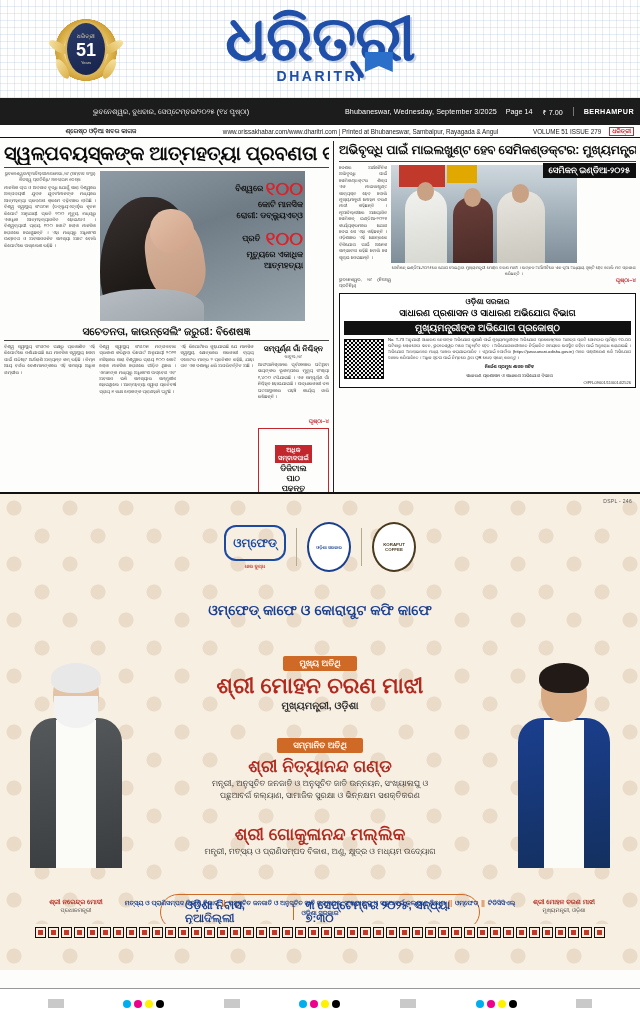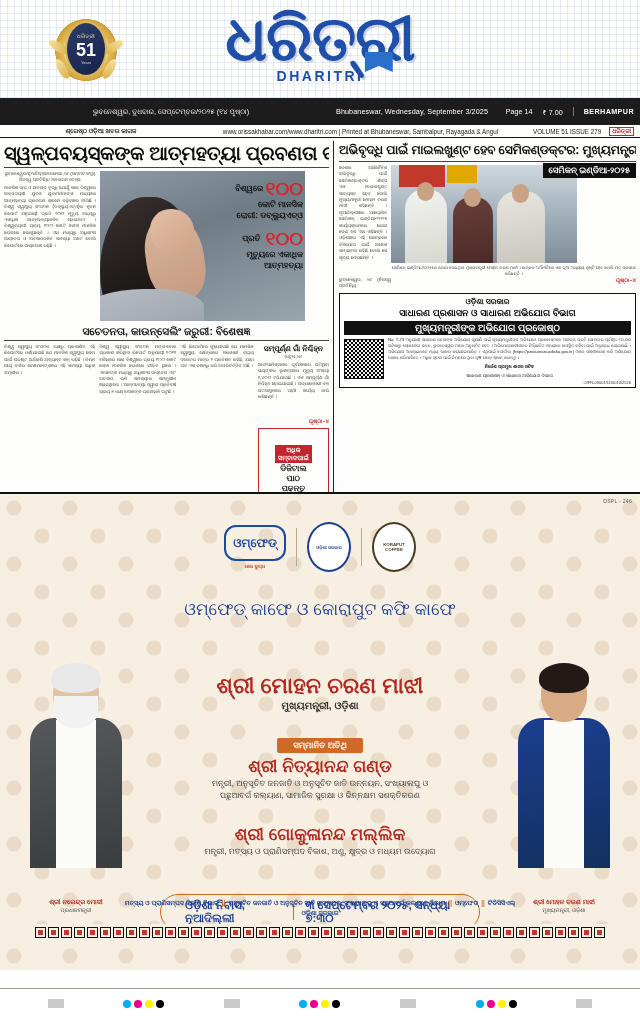--- a/index.html
+++ b/index.html
@@ -54,21 +54,21 @@
     position:absolute; left:57%; top:52px; width:28px; height:20px;
     background:#2a6fc9; clip-path: polygon(0 0, 100% 0, 100% 100%, 50% 70%, 0 100%);
   }
 
   
   .infobar{
     height:27px; background:#1c1c1c; color:#fff;
     display:flex; align-items:center; font-size:7.2px; padding:0 6px;
   }
   .infobar .left{ flex:0 0 330px; text-align:center; }
-  .infobar .mid{ flex:1; letter-spacing:.1px; }
+  .infobar .mid{ flex:1; text-align:center; letter-spacing:.1px; }
   .infobar .price{ margin:0 10px; }
   .infobar .edition{ font-weight:bold; letter-spacing:.4px; padding-left:10px; border-left:1px solid #777; }
   .subbar{
     height:13px; background:#fff; color:#1a1a1a;
     display:flex; align-items:center; font-size:6.3px; padding:0 6px;
     border-bottom:1.6px solid #111;
   }
   .subbar .left{ flex:0 0 190px; text-align:center; font-weight:bold; }
   .subbar .mid{ flex:1; text-align:center; }
   .subbar .vol{ margin-left:8px; }
@@ -233,21 +233,21 @@
   .lg-seal{
     width:44px; height:50px; border-radius:50%; border:2px solid #1b3f8f;
     display:flex; align-items:center; justify-content:center;
     font-size:4.4px; color:#1b3f8f; text-align:center; font-weight:bold; line-height:5px;
     background:#fff;
   }
   .lg-seal.k{ border-color:#4a3b1f; color:#4a3b1f; }
 
   .ad-title{ position:absolute; left:0; right:0; top:104px; text-align:center; }
   .ad-title .t1{ font-size:17px; font-weight:bold; color:#1b3f8f; line-height:22px; }
-  .ad-title .t2{ font-size:17px; font-weight:normal; color:#1b3f8f; line-height:24px; }
+  .ad-title .t2{ font-size:14px; font-weight:bold; color:#1b3f8f; line-height:24px; }
 
   .ad-tag{
     display:inline-block; background:#cf6a26; color:#fff;
     font-size:8.5px; font-weight:bold; padding:2px 16px; border-radius:2px;
   }
   .ad-center{ position:absolute; left:0; right:0; text-align:center; }
   .nm-big{ font-size:22px; font-weight:bold; color:#b02a1f; line-height:27px; }
   .nm-big2{ font-size:17px; font-weight:bold; color:#b02a1f; line-height:22px; }
   .nm-role{ font-size:10px; font-weight:bold; color:#2b2b2b; line-height:14px; }
   .nm-desc{ font-size:8.2px; color:#2b2b2b; line-height:12px; }
@@ -457,20 +457,23 @@
       <div class="lg-div"></div>
       <div class="lg-seal">ଓଡ଼ିଶା ସରକାର</div>
       <div class="lg-div"></div>
       <div class="lg-seal k">KORAPUT COFFEE</div>
     </div>
 
     <div class="ad-title">
       <div class="t2">ଓମ୍‌ଫେଡ୍ କାଫେ ଓ କୋରାପୁଟ କଫି କାଫେ</div>
     </div>
 
+    <div class="ad-center" style="top:158px;">
+      <span class="ad-tag">ମୁଖ୍ୟ ଅତିଥି</span>
+    </div>
     <div class="ad-center" style="top:178px;">
       <div class="nm-big">ଶ୍ରୀ ମୋହନ ଚରଣ ମାଝୀ</div>
       <div class="nm-role">ମୁଖ୍ୟମନ୍ତ୍ରୀ, ଓଡ଼ିଶା</div>
     </div>
 
     <div class="ad-center" style="top:240px;">
       <span class="ad-tag">ସମ୍ମାନିତ ଅତିଥି</span>
     </div>
     <div class="ad-center" style="top:262px;">
       <div class="nm-big2">ଶ୍ରୀ ନିତ୍ୟାନନ୍ଦ ଗଣ୍ଡ</div>

